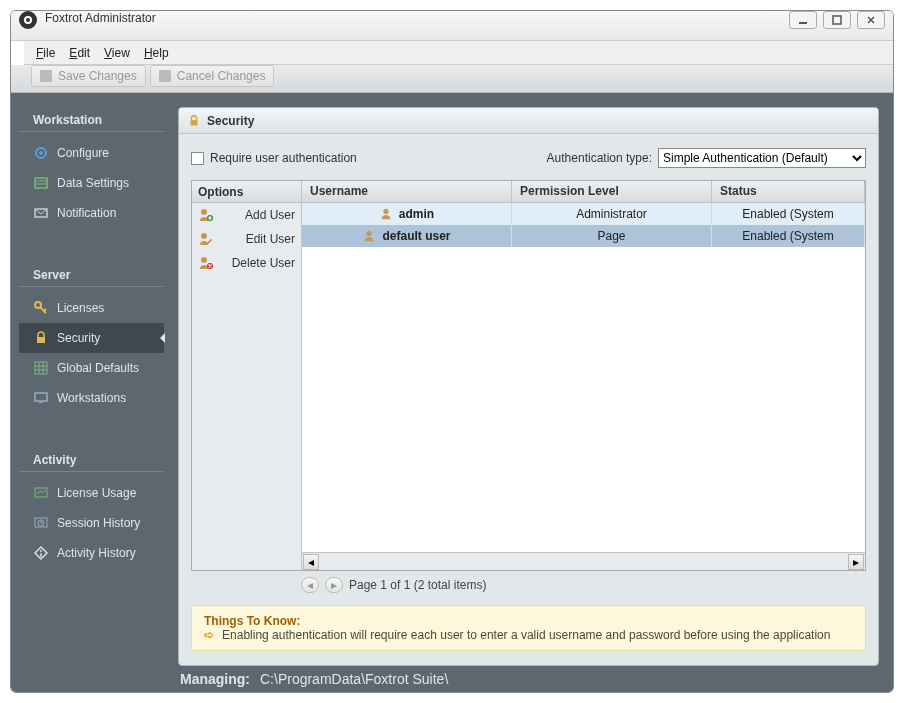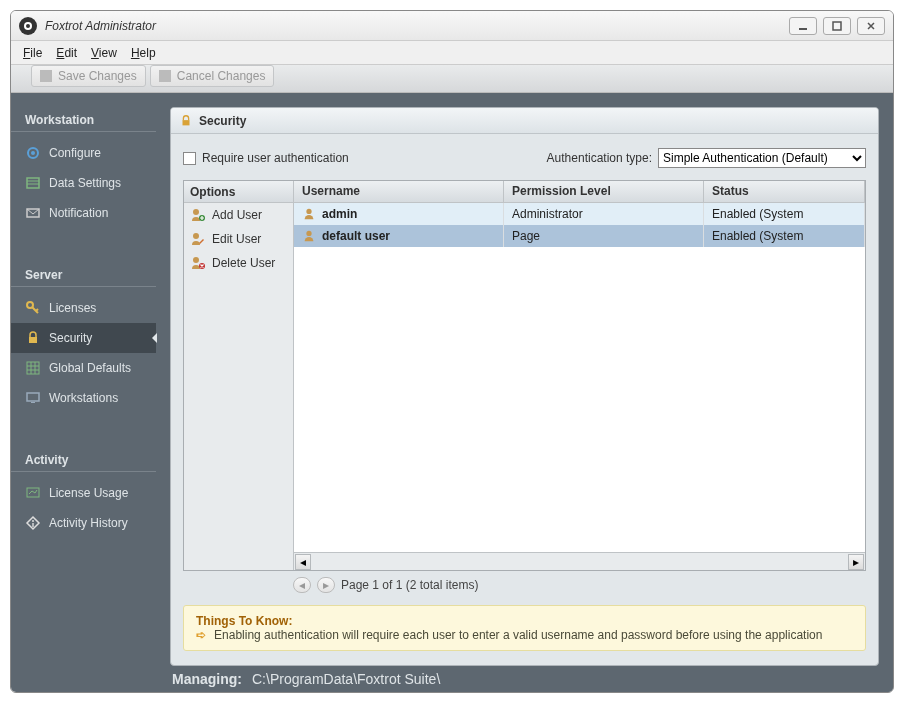--- a/index.html
+++ b/index.html
@@ -1,60 +1,60 @@
 <!DOCTYPE html>
 <html><head>
 <meta charset="utf-8">
 <style>
 * { box-sizing: border-box; margin: 0; padding: 0; }
 body { font-family: "Segoe UI", Tahoma, sans-serif; font-size: 12px; background: #fff; padding: 10px; }
 .window { width: 884px; height: 683px; border: 1px solid #888; border-radius: 6px; overflow: hidden; display: flex; flex-direction: column; background: #fff; }
-.titlebar { height: 30px; background: linear-gradient(#f8f8f8,#e8e8e8); border-bottom: 1px solid #ccc; display: flex; align-items: center; padding: 0 8px; font-style: italic; }
+.titlebar { height: 30px; background: linear-gradient(#f8f8f8,#e8e8e8); border-bottom: 1px solid #ccc; display: flex; padding: 0 8px; }
 .titlebar .app-icon { width: 18px; height: 18px; background: #333; border-radius: 50%; margin-right: 8px; display:flex;align-items:center;justify-content:center;}
 .titlebar .app-icon svg{width:10px;height:10px;}
 .titlebar .title { flex: 1; font-weight: 500; color: #333; }
 .titlebar .win-btn { width: 28px; height: 18px; border: 1px solid #aaa; border-radius: 3px; margin-left: 6px; display: flex; align-items: center; justify-content: center; background:#f4f4f4; cursor:pointer;}
-.menubar { height: 24px; background: #f0f0f0; border-bottom: 1px solid #ccc; display: flex; align-items: center; padding: 0 6px; gap: 2px; }
+.menubar { height: 24px; background: #f0f0f0; border-bottom: 1px solid #ccc; display: flex; align-items: center; padding: 0 6px; gap: 2px; margin-left: 13px; }
 .menubar .menu-item { padding: 2px 6px; color: #222; cursor:pointer; }
 .menubar .menu-item .ul { text-decoration: underline; }
 .toolbar { height: 28px; background: linear-gradient(#e9ebec,#d6d8da); border-bottom: 1px solid #bbb; display: flex; padding: 0 20px; gap: 4px; }
 .toolbar .tb-btn { height: 22px; border: 1px solid #c4c6c8; border-radius: 3px; background: linear-gradient(#f2f2f2,#e2e2e2); display: flex; align-items: center; padding: 0 8px; gap: 6px; color: #999; cursor:default;}
 .toolbar .tb-icon { width: 12px; height: 12px; background: #bbb; }
 .body-area { flex: 1; display: flex; background: #5d6770; }
-.sidebar { width: 145px; padding: 14px 0 12px 0; color: #e8ecef; }
+.sidebar { width: 145px; padding: 14px 0 12px 0; color: #e8ecef; margin-left: 8px; }
 .sidebar .section-title { padding: 6px 14px 4px 14px; font-weight: bold; color: #dfe4e7; border-bottom: 1px solid #7a838b; margin-bottom: 6px; font-size: 12px;}
 .sidebar .nav-item { display: flex; align-items: center; gap: 8px; padding: 7px 10px 7px 14px; color: #dfe4e7; cursor:pointer; font-size:12px; position:relative;}
 .sidebar .nav-item.active { background: #40484f; border-radius: 0; }
 .sidebar .nav-item.active::after { content:""; position:absolute; right:-1px; top:50%; transform:translateY(-50%); border:5px solid transparent; border-right-color:#e2e7ea; }
 .sidebar .nav-icon { width: 16px; height: 16px; flex-shrink:0; display:flex;align-items:center;justify-content:center;}
 .sidebar .spacer { height: 34px; }
 .main-panel { flex: 1; background: #e2e7ea; margin: 14px 14px 0 14px; border: 1px solid #aeb4b9; border-radius: 4px; display: flex; flex-direction: column; overflow:hidden;}
 .panel-header { height: 26px; background: linear-gradient(#f2f5f7,#dde3e7); border-bottom: 1px solid #bfc5c9; display: flex; align-items: center; padding: 0 8px; gap: 6px; font-weight: bold; color: #333; }
 .panel-body { flex: 1; padding: 14px 12px 10px 12px; display: flex; flex-direction: column; overflow:hidden;}
 .auth-row { display: flex; align-items: center; margin-bottom: 12px; }
 .auth-row .chk { width: 13px; height: 13px; border: 1px solid #888; background: #fff; margin-right: 6px; }
 .auth-row .lbl { color: #333; }
 .auth-row .spacer-flex { flex: 1; }
 .auth-row .sel-label { margin-right: 6px; color:#333;}
 .auth-row select { width: 208px; height: 20px; border: 1px solid #888; font-size: 12px; background:#fff;}
 .grid-area { display: flex; border: 1px solid #a8adb1; background: #fff; flex:1; overflow:hidden;}
 .options-col { width: 110px; background: #e8ebed; border-right: 1px solid #bfc3c6; }
 .options-col .opt-header { height: 22px; background: linear-gradient(#edf0f2,#d6dbdf); border-bottom: 1px solid #bfc3c6; padding: 0 6px; display:flex;align-items:center; font-weight: bold; color:#333;}
-.options-col .opt-item { display: flex; align-items: center; gap: 6px; padding: 4px 6px; color: #333; cursor:pointer;}
+.options-col .opt-item { display: flex; align-items: center; gap: 6px; padding: 4px 6px; color: #333; cursor:pointer;justify-content:space-between;}
 .options-col .opt-icon { width: 16px; height: 16px; }
 .table-col { flex: 1; display:flex; flex-direction:column; overflow:hidden;}
 .thead { display: flex; height: 22px; background: linear-gradient(#edf0f2,#d6dbdf); border-bottom: 1px solid #bfc3c6; }
 .th { padding: 3px 8px; border-right: 1px solid #bfc3c6; color: #333; font-weight: bold; }
 .th.c1 { width: 210px; }
 .th.c2 { width: 200px; }
 .th.c3 { flex:1; }
 .trow { display: flex; height: 22px; align-items: center; }
 .trow.r0 { background: #e1eef7; }
 .trow.r1 { background: #acc3da; }
-.td { padding: 0 8px; border-right: 1px solid #d9dde0; color: #222; display:flex;align-items:center;gap:6px; height:100%; overflow:hidden; white-space:nowrap;}
+.td { padding: 0 8px; border-right: 1px solid #d9dde0; color: #222; display:flex;align-items:center;gap:6px; height:100%; overflow:hidden; white-space:nowrap;justify-content:center;}
 .td.c1 { width: 210px; font-weight: bold; }
 .trow.r0 .td.c1{font-weight:bold;}
 .trow.r1 .td.c1{font-weight:bold;}
 .td.c2 { width: 200px; }
 .td.c3 { flex:1; }
 .tbody-fill{flex:1;}
 .hscroll { height: 18px; background: #e8ebed; border-top: 1px solid #bfc3c6; position:relative;}
 .hscroll .arrow{width:16px;height:16px;position:absolute;top:1px;background:linear-gradient(#f4f4f4,#dcdcdc);border:1px solid #b5b9bc;display:flex;align-items:center;justify-content:center;}
 .hscroll .arrow.left{left:1px;}
 .hscroll .arrow.right{right:1px;}
@@ -195,20 +195,30 @@
             <svg viewBox="0 0 16 16">
               <rect x="2" y="3" width="12" height="9" fill="none" stroke="#7fb77f"></rect>
               <path d="M4 9 L7 6 L10 8 L12 5" stroke="#7fb77f" fill="none"></path>
             </svg>
           </span>
         <span>License Usage</span>
       </div>
       <div class="nav-item">
         <span class="nav-icon">
             <svg viewBox="0 0 16 16">
+              <rect x="2" y="3" width="12" height="9" fill="none" stroke="#9ab"></rect>
+              <circle cx="8" cy="8" r="3" fill="none" stroke="#9ab"></circle>
+              <path d="M8 6 V8 H10" stroke="#9ab" fill="none"></path>
+            </svg>
+          </span>
+        <span>Session History</span>
+      </div>
+      <div class="nav-item">
+        <span class="nav-icon">
+            <svg viewBox="0 0 16 16">
               <path d="M8 2 L14 8 L8 14 L2 8 Z" fill="none" stroke="#ddd" stroke-width="1.5"></path>
               <circle cx="8" cy="6" r="1" fill="#ddd"></circle>
               <rect x="7.3" y="8" width="1.4" height="4" fill="#ddd"></rect>
             </svg>
           </span>
         <span>Activity History</span>
       </div>
     </div>
 
     <div style="flex:1;display:flex;flex-direction:column;">

